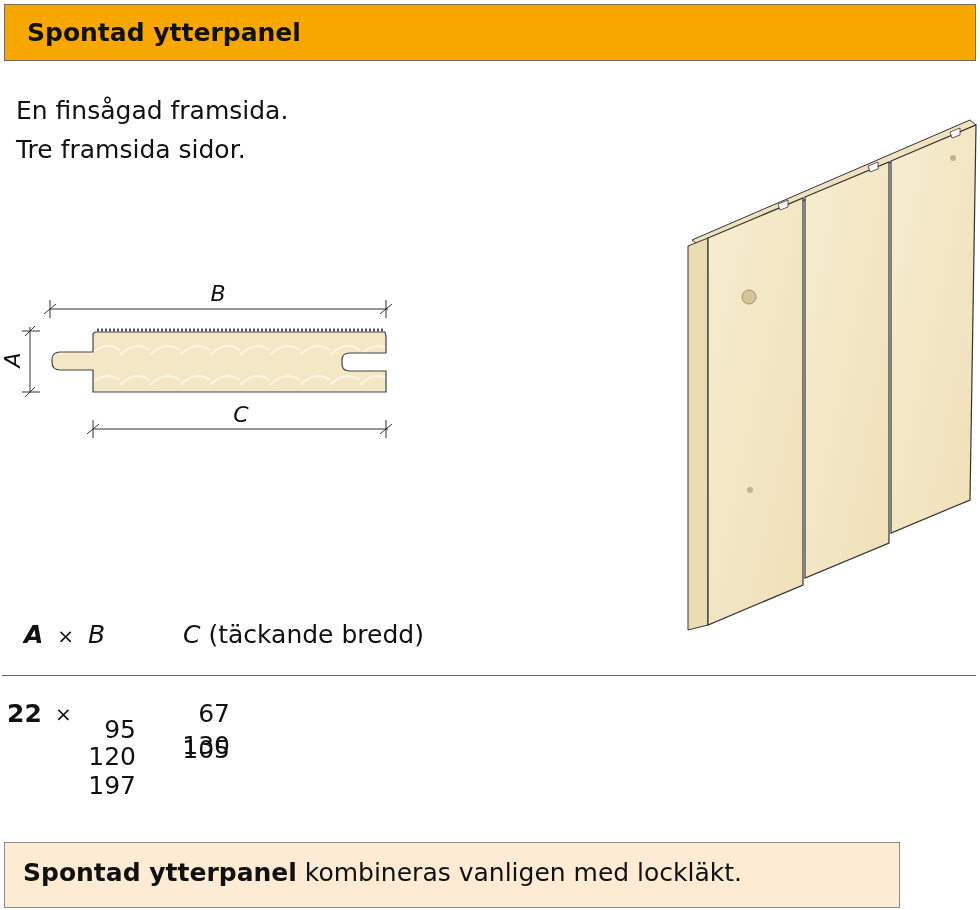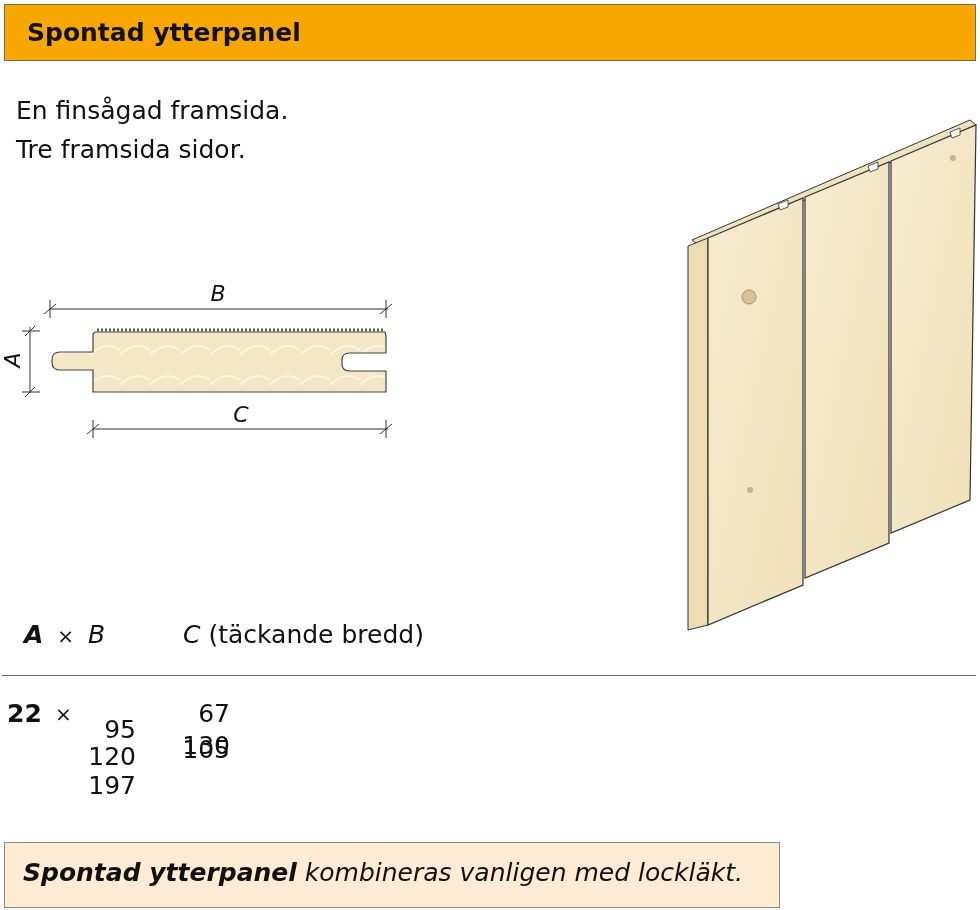--- a/index.html
+++ b/index.html
@@ -9,22 +9,22 @@
          background:#f7a700; border:1px solid #7a6a50; box-sizing:border-box; }
   .header-title { position:absolute; left:22px; top:13px; font-size:25px; font-weight:bold; color:#111; }
   .intro { position:absolute; left:16px; top:92px; font-size:25px; line-height:38.5px; }
   .intro div { white-space:nowrap; }
   .profile { position:absolute; left:0; top:270px; width:420px; height:180px; }
   .product-img { position:absolute; left:680px; top:100px; width:300px; height:540px; }
   .thead { position:absolute; top:620px; font-size:25px; }
   .hrule { position:absolute; left:2px; top:675px; width:974px; height:1px; background:#666; }
   .cell { position:absolute; font-size:25px; line-height:36px; }
   .num { text-align:right; }
-  .note-box { position:absolute; left:4px; top:842px; width:776px; height:66px;
-         background:#fdebd3; border:1px solid #8a8a8a; box-sizing:border-box;font-style:italic; }
+  .note-box { position:absolute; left:4px; top:842px; width:896px; height:66px;
+         background:#fdebd3; border:1px solid #8a8a8a; box-sizing:border-box; }
   .note-text { position:absolute; left:18px; top:15px; font-size:25px; white-space:nowrap; }
   .bold { font-weight:bold; }
   .italic { font-style:italic; }
 </style>
 </head>
 <body>
 
 <div class="header-bar">
   <div class="header-title">Spontad ytterpanel</div>
 </div>

